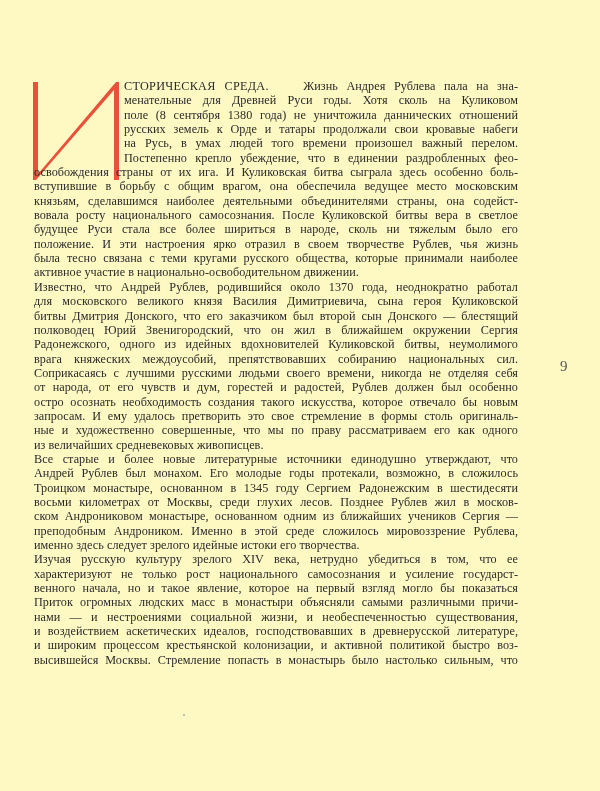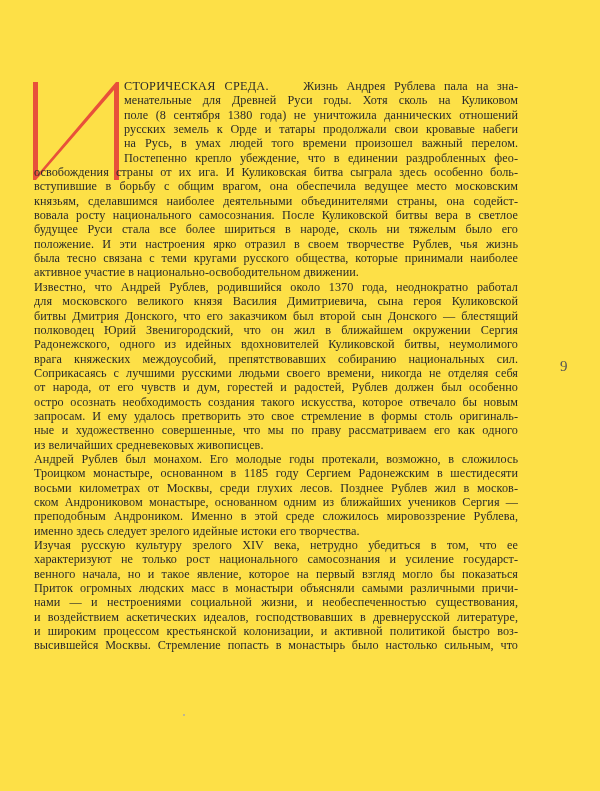--- a/index.html
+++ b/index.html
@@ -13,21 +13,21 @@
       position: relative;
       overflow: hidden;
       font-family: "Liberation Serif", "DejaVu Serif", serif;
       color: #2a2a2a;
     }
     .page {
       position: absolute;
       left: 0; top: 0;
       width: 600px;
       height: 791px;
-      background: #fde047;
+      background: #fef9c3;
     }
     .dropcap {
       position: absolute;
       left: 31px;
       top: 80px;
       width: 90px;
       height: 102px;
     }
     .text-block {
       position: absolute;
@@ -108,22 +108,23 @@
         <span class="line">Радонежского, одного из идейных вдохновителей Куликовской битвы, неумолимого</span>
         <span class="line">врага княжеских междоусобий, препятствовавших собиранию национальных сил.</span>
         <span class="line">Соприкасаясь с лучшими русскими людьми своего времени, никогда не отделяя себя</span>
         <span class="line">от народа, от его чувств и дум, горестей и радостей, Рублев должен был особенно</span>
         <span class="line">остро осознать необходимость создания такого искусства, которое отвечало бы новым</span>
         <span class="line">запросам. И ему удалось претворить это свое стремление в формы столь оригиналь-</span>
         <span class="line">ные и художественно совершенные, что мы по праву рассматриваем его как одного</span>
         <span class="line last">из величайших средневековых живописцев.</span>
       </div>
       <div>
+        <span class="line">Все старые и более новые литературные источники единодушно утверждают, что</span>
         <span class="line">Андрей Рублев был монахом. Его молодые годы протекали, возможно, в сложилось</span>
-        <span class="line">Троицком монастыре, основанном в 1185 году Сергием Радонежским в шестидесяти</span>
+        <span class="line">Троицком монастыре, основанном в 1345 году Сергием Радонежским в шестидесяти</span>
         <span class="line">восьми километрах от Москвы, среди глухих лесов. Позднее Рублев жил в москов-</span>
         <span class="line">ском Андрониковом монастыре, основанном одним из ближайших учеников Сергия —</span>
         <span class="line">преподобным Андроником. Именно в этой среде сложилось мировоззрение Рублева,</span>
         <span class="line last">именно здесь следует зрелого идейные истоки его творчества.</span>
       </div>
       <div>
         <span class="line">Изучая русскую культуру зрелого XIV века, нетрудно убедиться в том, что ее</span>
         <span class="line">характеризуют не только рост национального самосознания и усиление государст-</span>
         <span class="line">венного начала, но и такое явление, которое на первый взгляд могло бы показаться</span>
         <span class="line">Приток огромных людских масс в монастыри объясняли самыми различными причи-</span>

